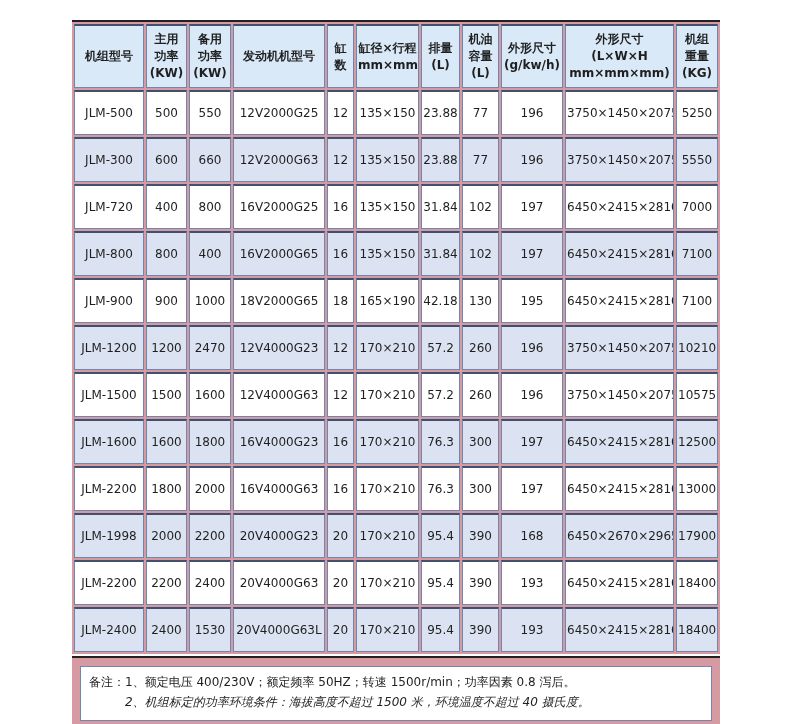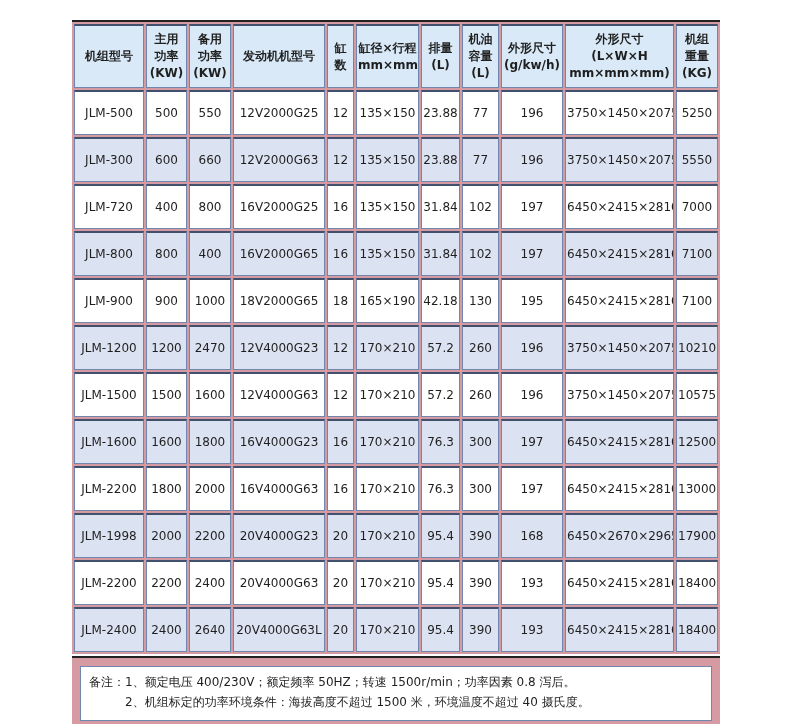--- a/index.html
+++ b/index.html
@@ -61,21 +61,21 @@
     border-top: 2px solid var(--top-rule);
   }
   .notes-inner {
     background: #ffffff;
     border: 1px solid var(--cell-border);
     padding: 5px 8px 8px 8px;
     font-size: 12px;
     line-height: 20px;
   }
   .note-line { white-space: nowrap; }
-  .note-line.indent { padding-left: 3em; }
+  .note-line.indent { padding-left: 3em; font-style: italic; }
 </style>
 </head>
 <body>
 
 <div class="sheet">
   <table class="spec-table">
     <colgroup>
       <col style="width:70px">
         <col style="width:41px">
         <col style="width:42px">
@@ -278,21 +278,21 @@
           <td>170×210</td>
           <td>95.4</td>
           <td>390</td>
           <td>193</td>
           <td>6450×2415×2810</td>
           <td>18400</td>
         </tr>
         <tr>
           <td>JLM-2400</td>
           <td>2400</td>
-          <td>2640</td>
+          <td>1530</td>
           <td>20V4000G63L</td>
           <td>20</td>
           <td>170×210</td>
           <td>95.4</td>
           <td>390</td>
           <td>193</td>
           <td>6450×2415×2810</td>
           <td>18400</td>
         </tr>
       </tbody>

